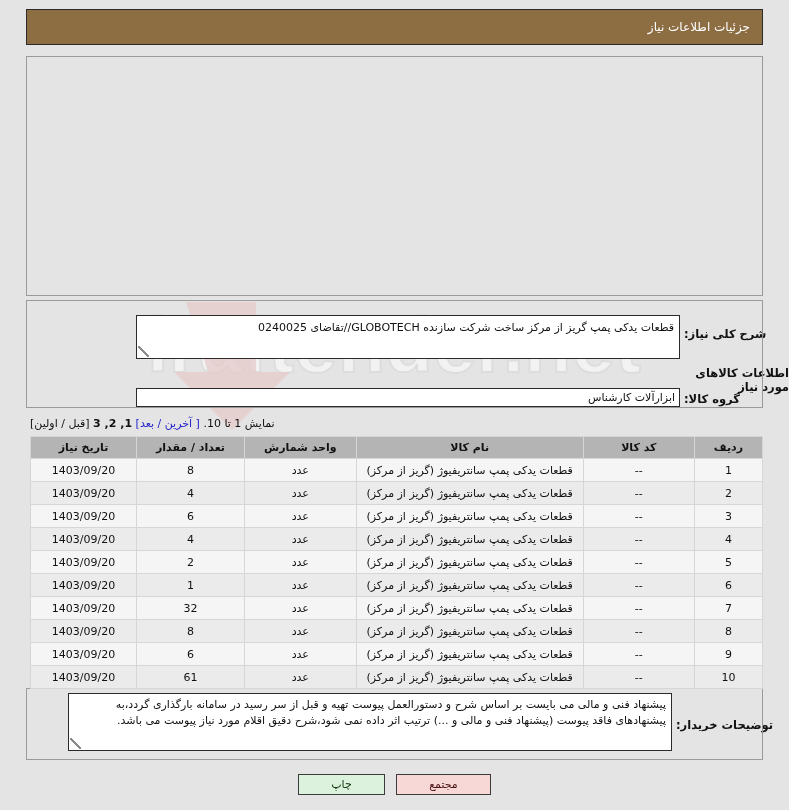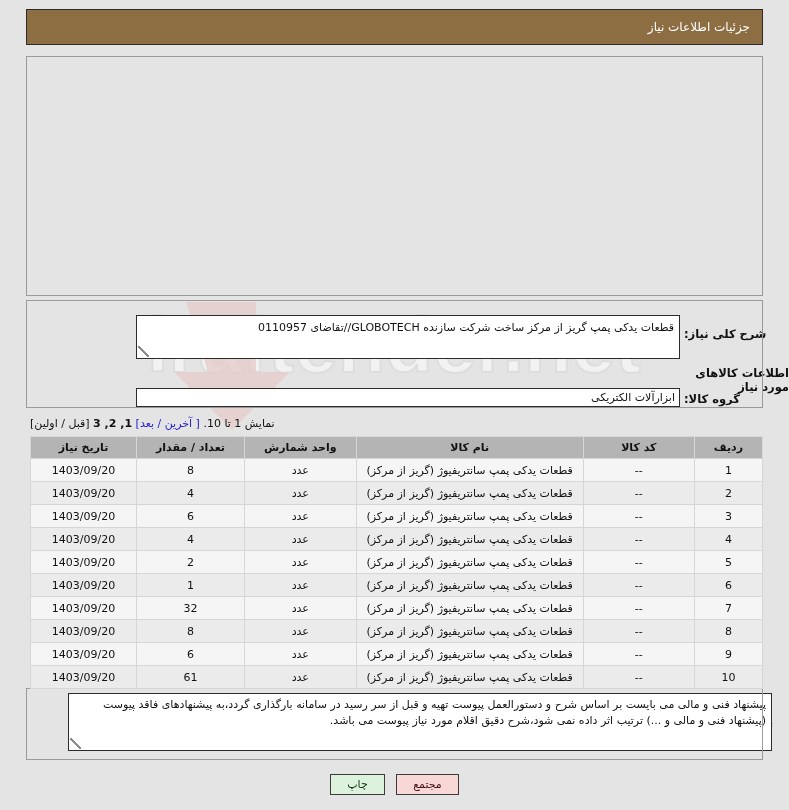--- a/index.html
+++ b/index.html
@@ -198,21 +198,21 @@
     position: absolute;
     left: 0; top: 774px;
     width: 789px;
     text-align: center;
     z-index: 3;
   }
   .btn {
     display: inline-block;
     border: 1px solid #3b3b3b;
     font-size: 11px;
-    padding: 2px 16px;
+    padding: 2px 32px;
     margin: 0 4px;
     cursor: pointer;
     font-family: inherit;
     line-height: 15px;
   }
   .btn-print { background: #ddf2dd; color: #153d15; }
   .btn-back  { background: #f8d7d7; color: #4a1111; }
 </style>
 </head>
 <body>
@@ -295,26 +295,26 @@
     </label>
   </div>
   <div style="position:absolute; left:76px; top:270px; display:flex; align-items:center; gap:6px;">
     <i class="chk"></i>
     <span class="lbl">پرداخت تمام یا بخشی از مبلغ خرید،از محل "اسناد خزانه اسلامی" خواهد بود.</span>
   </div>
 
   <div class="panel panel-mid"></div>
 
   <span class="sec-title" style="left:684px; top:327px;">شرح کلی نیاز:</span>
-  <div class="ta" style="position:absolute; left:136px; top:315px; width:544px; height:44px;">قطعات یدکی پمپ گریز از مرکز ساخت شرکت سازنده GLOBOTECH//تقاضای 0110957</div>
+  <div class="ta" style="position:absolute; left:136px; top:315px; width:544px; height:44px;">قطعات یدکی پمپ گریز از مرکز ساخت شرکت سازنده GLOBOTECH//تقاضای 0240025</div>
 
   <span class="sec-title" style="left:676px; top:366px;">اطلاعات کالاهای مورد نیاز</span>
 
   <span class="sec-title" style="left:684px; top:392px;">گروه کالا:</span>
-  <div class="fld rightal" style="position:absolute; left:136px; top:388px; width:544px;">ابزارآلات الکتریکی</div>
+  <div class="fld rightal" style="position:absolute; left:136px; top:388px; width:544px;">ابزارآلات کارشناس</div>
 
   <div class="paging">
     <span class="inner">
       <span>نمایش 1 تا 10.</span>
       <a class="pg-link">[ آخرین / بعد]</a>
       <b>1, 2, 3</b>
       <span>[قبل / اولین]</span>
     </span>
   </div>
 
@@ -410,20 +410,20 @@
             <td>عدد</td>
             <td>61</td>
             <td>1403/09/20</td>
           </tr>
         </tbody>
     </table>
   </div>
 
   <div class="panel panel-bot"></div>
   <span class="sec-title" style="left:676px; top:718px;">توضیحات خریدار:</span>
-  <div class="ta" style="position:absolute; left:68px; top:693px; width:704px; height:58px; line-height:16px;text-align:right;">پیشنهاد فنی و مالی می بایست بر اساس شرح و دستورالعمل پیوست تهیه و قبل از سر رسید در سامانه بارگذاری گردد،به پیشنهادهای فاقد پیوست (پیشنهاد فنی و مالی و ...) ترتیب اثر داده نمی شود،شرح دقیق اقلام مورد نیاز پیوست می باشد.</div>
+  <div class="ta" style="position:absolute; left:68px; top:693px; width:604px; height:58px; line-height:16px;text-align:right;">پیشنهاد فنی و مالی می بایست بر اساس شرح و دستورالعمل پیوست تهیه و قبل از سر رسید در سامانه بارگذاری گردد،به پیشنهادهای فاقد پیوست (پیشنهاد فنی و مالی و ...) ترتیب اثر داده نمی شود،شرح دقیق اقلام مورد نیاز پیوست می باشد.</div>
 
   <div class="btns">
     <button class="btn btn-back">مجتمع</button>
     <button class="btn btn-print">چاپ</button>
   </div>
 
 </div>
 
 </body></html>

